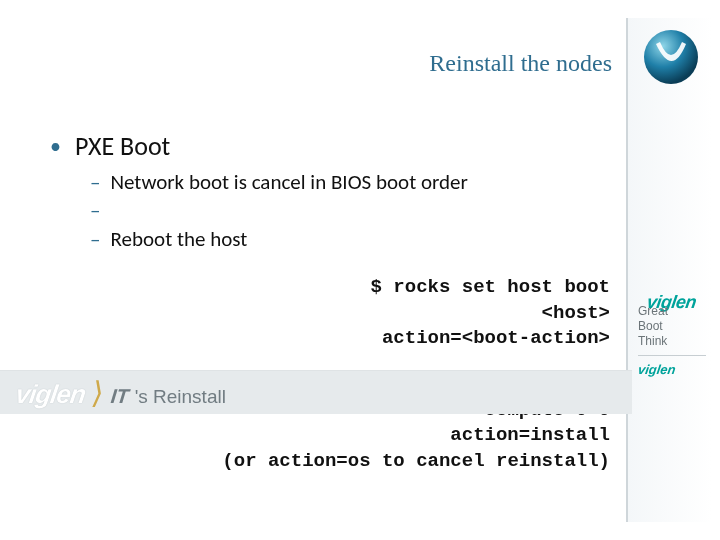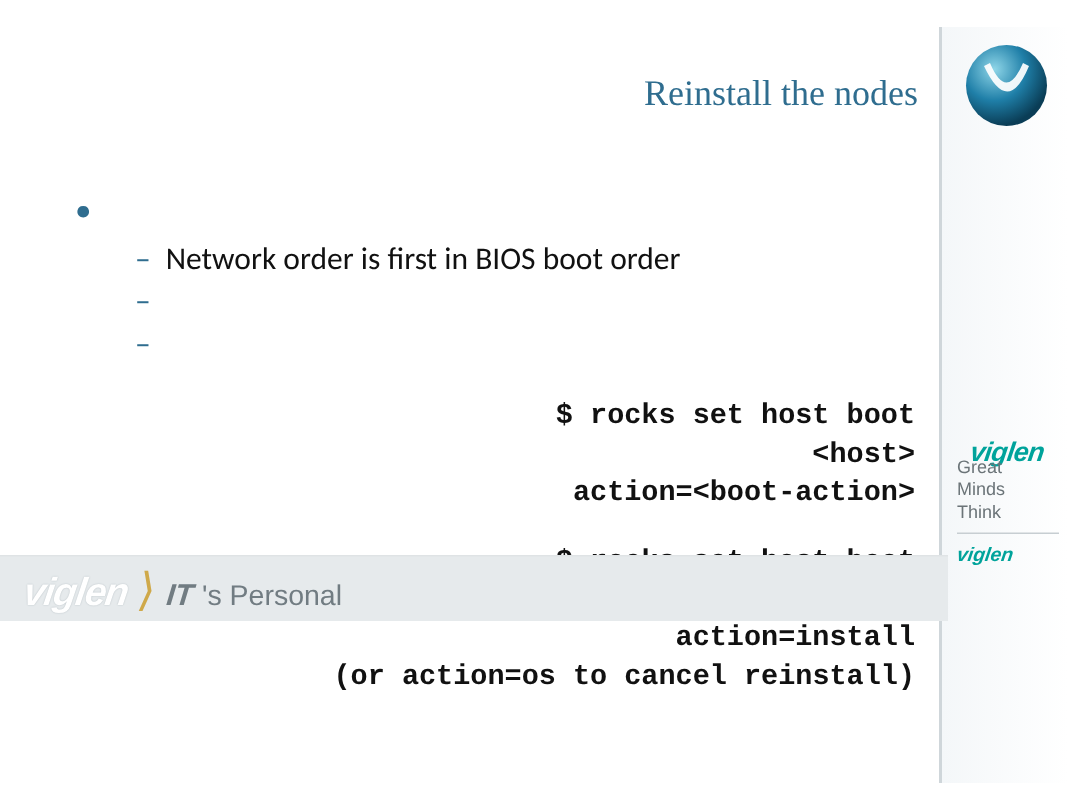--- a/index.html
+++ b/index.html
@@ -179,30 +179,32 @@
 </head>
 <body>
 
 <div class="slide">
 
   <div class="title">Reinstall the nodes</div>
 
   <div class="body">
     <div class="bullet-l1">
       <span class="dot">•</span>
+      <span>PXE Boot</span>
     </div>
     <div class="bullet-l2">
       <span class="dash">–</span>
-      <span>Network order is first in BIOS boot order</span>
+      <span>Network boot is cancel in BIOS boot order</span>
     </div>
     <div class="bullet-l2">
       <span class="dash">–</span>
     </div>
     <div class="bullet-l2">
       <span class="dash">–</span>
+      <span>Reboot the host</span>
     </div>
 
     <div class="code-block">$ rocks set host boot
        &lt;host&gt;
        action=&lt;boot-action&gt;</div>
     <div class="code-block second">$ rocks set host boot
        compute-0-0
        action=install
   (or action=os to cancel reinstall)</div>
   </div>
@@ -222,28 +224,28 @@
       <path d="M18 14 Q29 40 40 14 L44 16 Q30 50 14 16 Z" fill="#fff" opacity="0.92"></path>
     </svg>
   </div>
 
   <div class="right-logo">
     <span class="viglen-stack">viglen</span>
   </div>
 
   <div class="tagline">
     <span>Great</span>
-    <span>Minds</span>
+    <span>Boot</span>
     <span>Think</span>
     <div class="tagline-divider"></div>
     <span class="small-viglen">viglen</span>
   </div>
 
   <div class="footer">
     <div class="footer-logo-group">
       <span class="footer-viglen">viglen</span>
       <span class="footer-paren">⟩</span>
       <span class="footer-it">IT</span>
-      <span class="footer-personal">'s Personal</span>
+      <span class="footer-personal">'s Reinstall</span>
     </div>
   </div>
 
 </div>
 
 </body></html>

